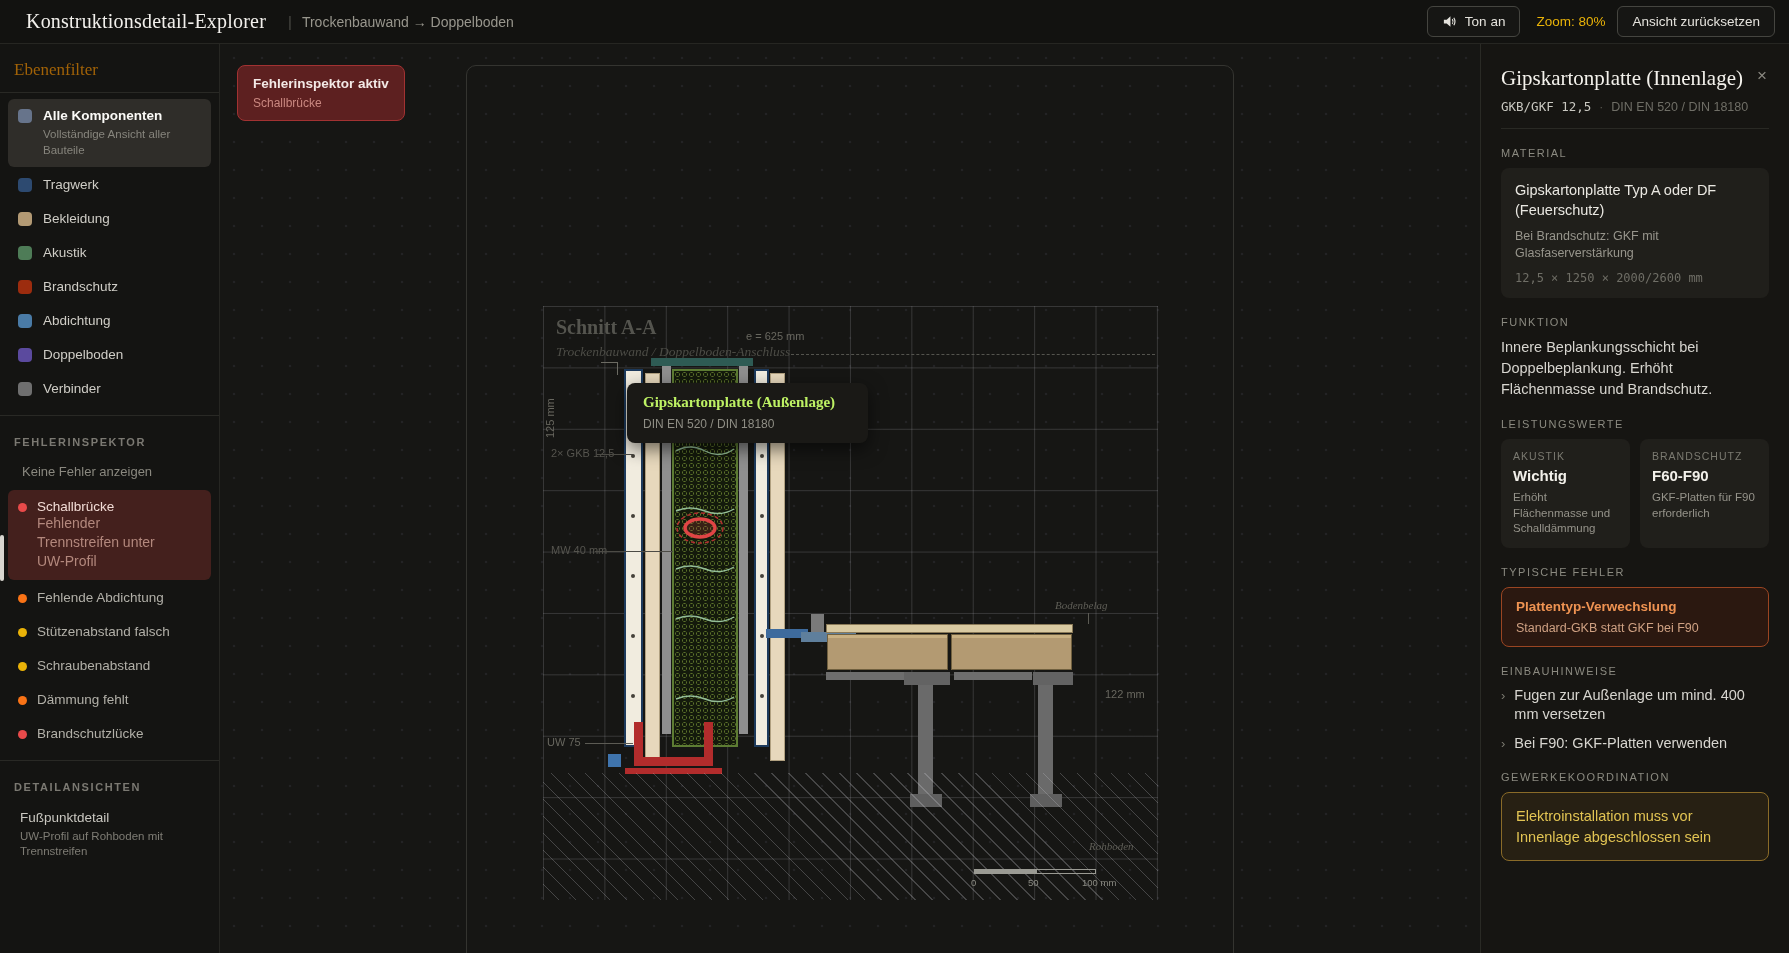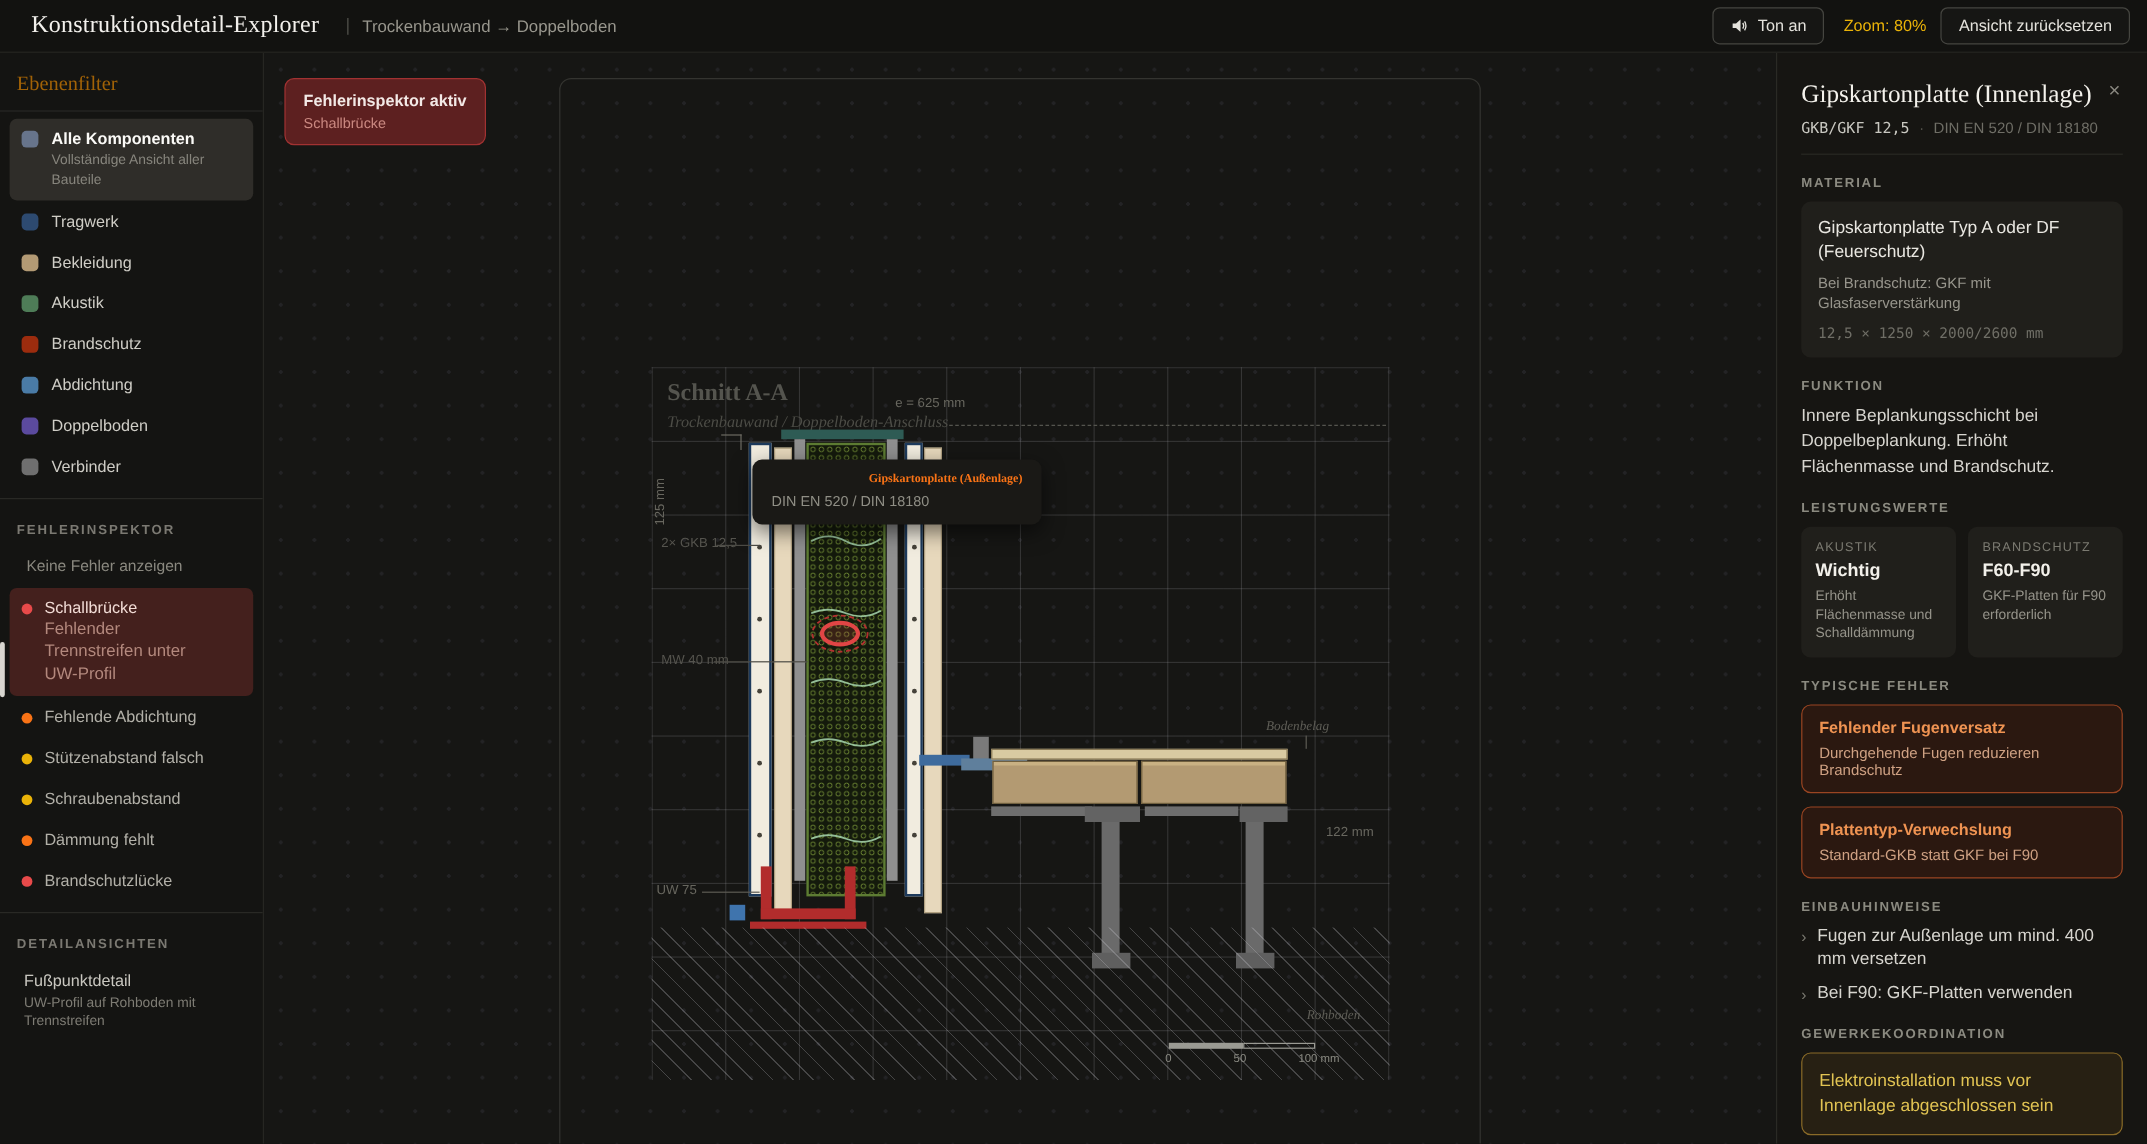--- a/index.html
+++ b/index.html
@@ -45,21 +45,21 @@
   
   #panel { position:absolute; right:0; top:44px; width:309px; height:909px; background:#161512;
            border-left:1px solid #2a2a25; padding:22px 20px; overflow:hidden; }
   #panel-title-row { display:flex; align-items:flex-start; }
   #panel-title { font-family:"Liberation Serif",serif; font-size:21px; color:#f4f2ec; flex:1; line-height:1.15; }
   #panel-close { color:#8a8880; font-size:17px; cursor:pointer; padding:0 2px; }
   #panel-meta { display:flex; align-items:center; gap:8px; margin-top:9px; padding-bottom:14px; border-bottom:1px solid #292924; }
   #panel-code { font-family:"DejaVu Sans Mono",monospace; font-size:12.5px; color:#c9c8c1; }
   .meta-dot { color:#5c5b54; font-size:12px; }
   #panel-norm { font-size:12.5px; color:#6f6e66; }
-  .p-section { font-size:11px; font-weight:bold; letter-spacing:1.5px; color:#8b8a80; margin:18px 0 9px; }
+  .p-section { font-size:11px; font-weight:normal; letter-spacing:1.5px; color:#8b8a80; margin:18px 0 9px; }
   .p-card { background:#201f1b; border-radius:8px; padding:13px 14px; }
   .p-card-title { font-size:14.5px; color:#e9e7e1; line-height:1.35; }
   .p-card-sub { font-size:12.5px; color:#97958c; line-height:1.35; margin-top:8px; }
   .p-card-dims { font-family:"DejaVu Sans Mono",monospace; font-size:12px; color:#6f6e66; margin-top:9px; }
   #funktion-text { font-size:14.5px; color:#d7d5cf; line-height:1.45; }
   #perf-grid { display:grid; grid-template-columns:1fr 1fr; gap:10px; }
   .perf-card { background:#201f1b; border-radius:8px; padding:11px 12px; }
   .perf-label { font-size:10.5px; letter-spacing:1px; color:#7b7a71; }
   .perf-value { font-size:15px; font-weight:bold; color:#f2f0ea; margin-top:5px; }
   .perf-desc { font-size:11.5px; color:#95938a; line-height:1.35; margin-top:6px; }
@@ -74,21 +74,21 @@
   
   #viewport { position:absolute; left:220px; top:44px; width:1260px; height:909px; background:#161614; overflow:hidden;
               background-image:radial-gradient(circle, #232325 1.3px, transparent 1.6px); background-size:28px 28px; }
   #frame { position:absolute; left:246px; top:21px; width:768px; height:940px; border:1px solid #343430; border-radius:10px; }
   #alert-badge { position:absolute; left:17px; top:21px; background:#5d2020; border:1px solid #a23232; border-radius:8px;
                  padding:10px 15px; z-index:40; }
   #alert-title { font-size:13.5px; font-weight:bold; color:#f3e9e6; }
   #alert-sub { font-size:12px; color:#ca8880; margin-top:5px; }
   #tooltip { position:absolute; left:407px; top:339px; width:241px; background:#1a1916; border-radius:8px;
              padding:11px 16px 12px; box-shadow:0 6px 18px rgba(0,0,0,.55); z-index:30; }
-  #tooltip-title { font-family:"Liberation Serif",serif; font-weight:bold; font-size:10px; color:#f97316;text-align:right; }
+  #tooltip-title { font-family:"Liberation Serif",serif; font-weight:bold; font-size:15px; color:#bef264; }
   #tooltip-sub { font-size:12px; color:#8f8e85; margin-top:6px; }
 
   
   #grid { position:absolute; left:76px; top:240px; width:615px; height:594px;
           background-image:linear-gradient(rgba(205,205,215,.18) 1px, transparent 1px),
                            linear-gradient(90deg, rgba(205,205,215,.18) 1px, transparent 1px);
           background-size:61.4px 61.4px; }
   .abs { position:absolute; }
   .dlabel { position:absolute; font-size:11px; color:#68675f; white-space:nowrap; }
   .dlabel-it { position:absolute; font-family:"Liberation Serif",serif; font-style:italic; font-size:11px; color:#5f5e57; white-space:nowrap; }
@@ -340,24 +340,20 @@
     </div>
     <div class="perf-card">
       <div class="perf-label">BRANDSCHUTZ</div>
       <div class="perf-value">F60-F90</div>
       <div class="perf-desc">GKF-Platten für F90 erforderlich</div>
     </div>
   </div>
 
   <div class="p-section">TYPISCHE FEHLER</div>
   <div class="fault-card">
-    <div class="fault-title">Fehlender Fugenversatz</div>
-    <div class="fault-desc">Durchgehende Fugen reduzieren Brandschutz</div>
-  </div>
-  <div class="fault-card">
     <div class="fault-title">Plattentyp-Verwechslung</div>
     <div class="fault-desc">Standard-GKB statt GKF bei F90</div>
   </div>
 
   <div class="p-section">EINBAUHINWEISE</div>
   <div class="hint-row">
     <span class="hint-chev">›</span>
     <span>Fugen zur Außenlage um mind. 400 mm versetzen</span>
   </div>
   <div class="hint-row">

